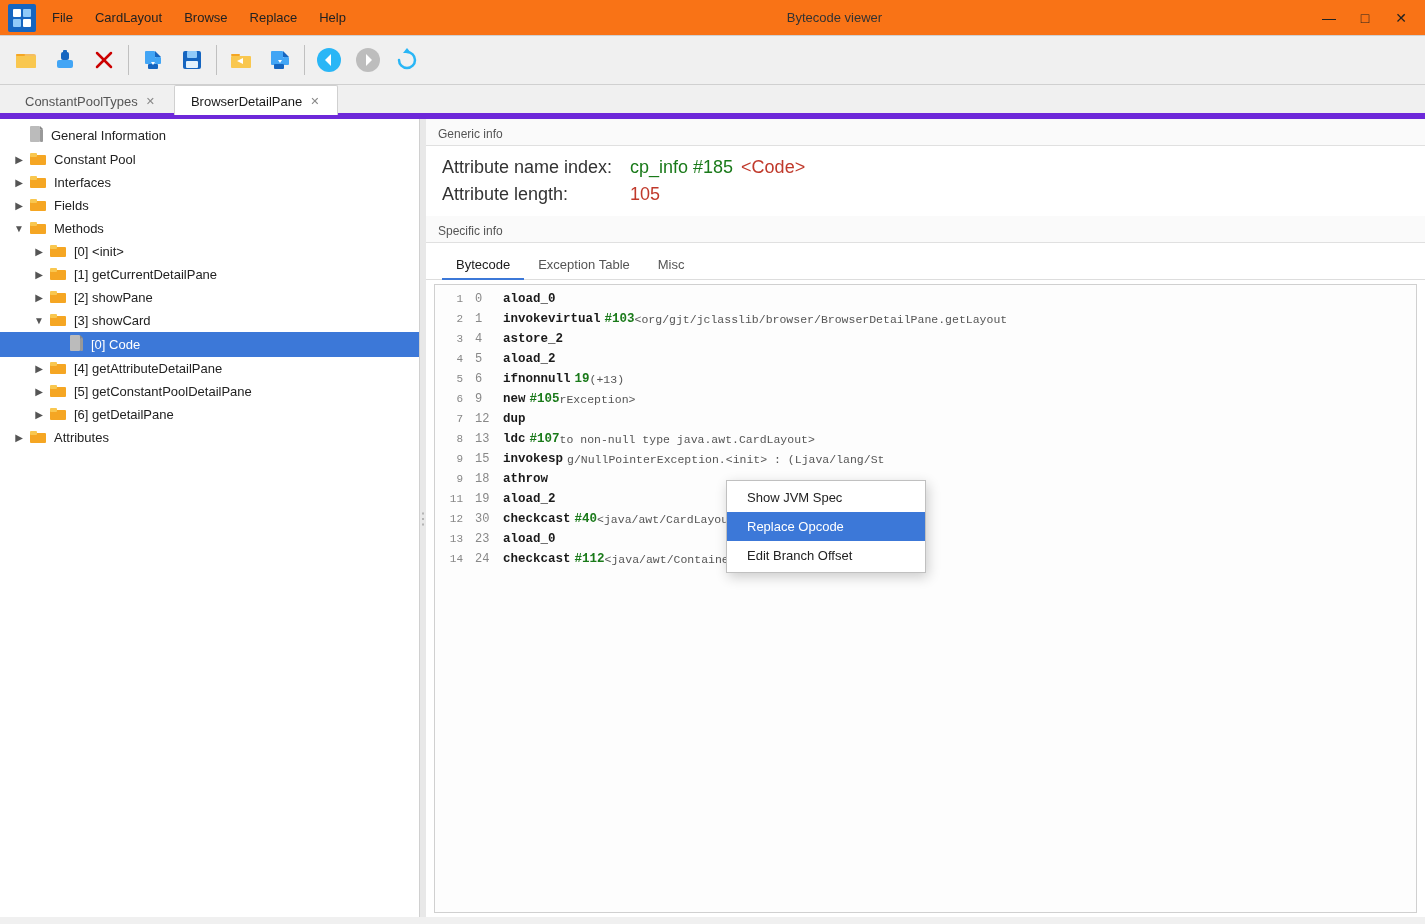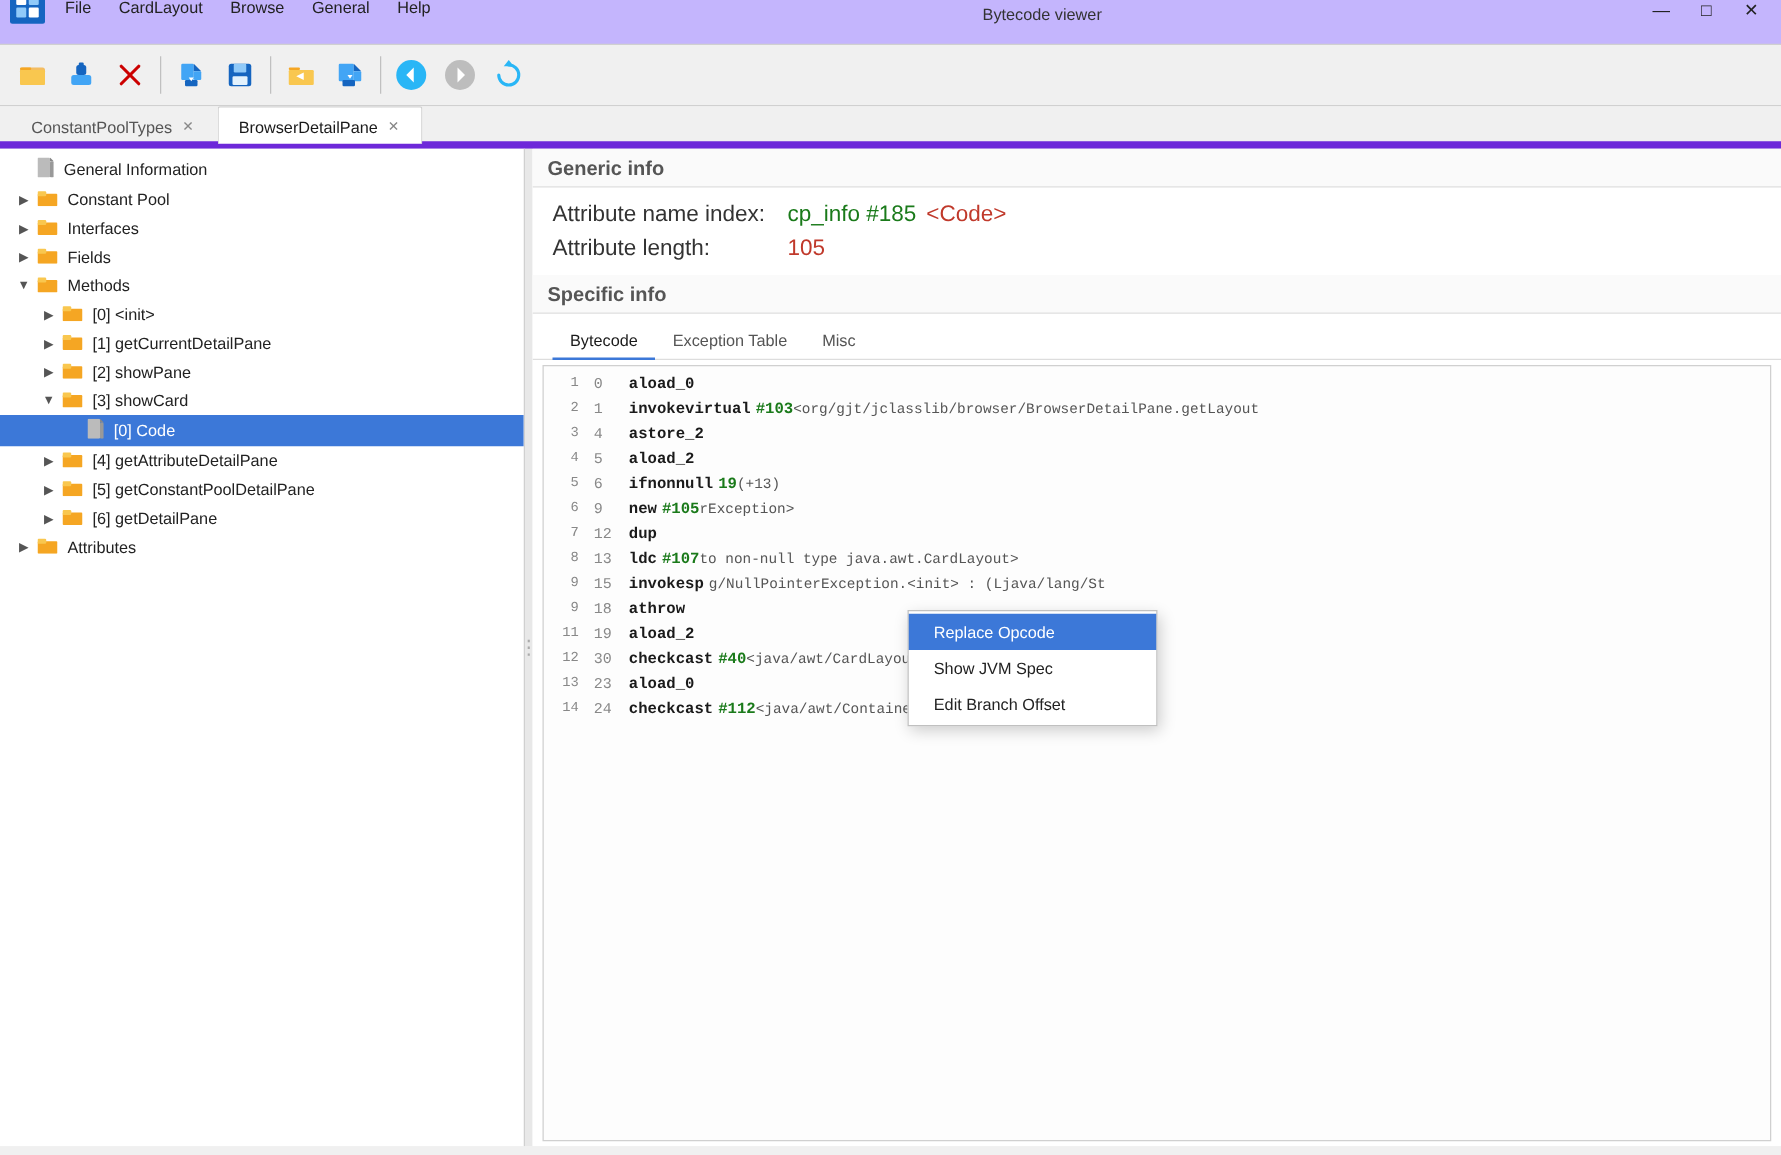--- a/index.html
+++ b/index.html
@@ -1,21 +1,21 @@
 <!DOCTYPE html>
 <html><head>
   <meta charset="utf-8">
   <style>
     * { box-sizing: border-box; margin: 0; padding: 0; }
     body { font-family: 'Segoe UI', Arial, sans-serif; font-size: 13px; background: #f0f0f0; color: #222; user-select: none; }
 
     
     .titlebar {
-      display: flex; align-items: flex-end; justify-content: space-between;
-      background: #c4b5fd; height: 36px; padding: 16px 8px;
+      display: flex; align-items: center; justify-content: space-between;
+      background: #f97316; height: 36px; padding: 16px 8px;
       border-bottom: 1px solid #d0d0d0;
     }
     .titlebar-left { display: flex; align-items: center; gap: 6px; }
     .titlebar-logo { width: 28px; height: 28px; background: #1565c0; border-radius: 2px; display: flex; align-items: center; justify-content: center; }
     .titlebar-logo svg { width: 22px; height: 22px; }
     .menubar { display: flex; gap: 2px; }
     .menubar-item { padding: 4px 10px; cursor: pointer; border-radius: 2px; }
     .titlebar-center { font-size: 13px; color: #333; }
     .titlebar-controls { display: flex; gap: 4px; }
     .titlebar-btn { width: 32px; height: 22px; display: flex; align-items: center; justify-content: center; cursor: pointer; border-radius: 2px; font-size: 14px; }
@@ -70,22 +70,22 @@
       width: 6px; background: #e8e8e8; cursor: col-resize;
       display: flex; align-items: center; justify-content: center;
     }
     .drag-handle::after { content: '⋮'; color: #aaa; font-size: 16px; }
 
     
     .content-pane { flex: 1; background: white; overflow: hidden; display: flex; flex-direction: column; }
 
     
     .section-header {
-      font-size: 16px; color: #555; padding: 8px 12px 4px;
-      border-bottom: 1px solid #e0e0e0; background: #fafafa; font-weight: bold;
+      font-size: 12px; color: #555; padding: 8px 12px 4px;
+      border-bottom: 1px solid #e0e0e0; background: #fafafa;
     }
     .info-group { padding: 8px 16px; }
     .info-row { display: flex; align-items: flex-end; gap: 8px; padding: 3px 0; font-size: 18px; }
     .info-label { color: #333; min-width: 180px; }
     .info-value-green { color: #1a7a1a; cursor: pointer; }
     .info-value-red { color: #c0392b; }
 
     
     .code-tabs { display: flex; gap: 0; padding: 8px 16px 0; border-bottom: 1px solid #ddd; }
     .code-tab {
@@ -131,21 +131,21 @@
         <rect x="2" y="2" width="8" height="8" fill="#fff" rx="1"></rect>
         <rect x="12" y="2" width="8" height="8" fill="#90caf9" rx="1"></rect>
         <rect x="2" y="12" width="8" height="8" fill="#90caf9" rx="1"></rect>
         <rect x="12" y="12" width="8" height="8" fill="#fff" rx="1"></rect>
       </svg>
     </div>
     <div class="menubar">
       <div class="menubar-item">File</div>
       <div class="menubar-item">CardLayout</div>
       <div class="menubar-item">Browse</div>
-      <div class="menubar-item">General</div>
+      <div class="menubar-item">Replace</div>
       <div class="menubar-item">Help</div>
     </div>
   </div>
   <div class="titlebar-center">Bytecode viewer</div>
   <div class="titlebar-controls">
     <div class="titlebar-btn">—</div>
     <div class="titlebar-btn">□</div>
     <div class="titlebar-btn close">✕</div>
   </div>
 </div>
@@ -475,19 +475,19 @@
           <div class="code-line">
             <span class="line-num">14</span>
             <span class="pc-num">24</span>
             <span class="opcode">checkcast</span>
             <span class="ref-green">#112 </span>
             <span class="comment">&lt;java/awt/Container&gt;</span>
           </div>
         </div>
 
       <div class="context-menu" id="context-menu" style="top: 200px; left: 300px;">
-      <div class="ctx-item highlighted">Replace Opcode</div>
-          <div class="ctx-item">Show JVM Spec</div>
+      <div class="ctx-item">Show JVM Spec</div>
+          <div class="ctx-item highlighted">Replace Opcode</div>
           <div class="ctx-item">Edit Branch Offset</div>
         </div>
     </div>
   </div>
 </div>
 
 </body></html>

